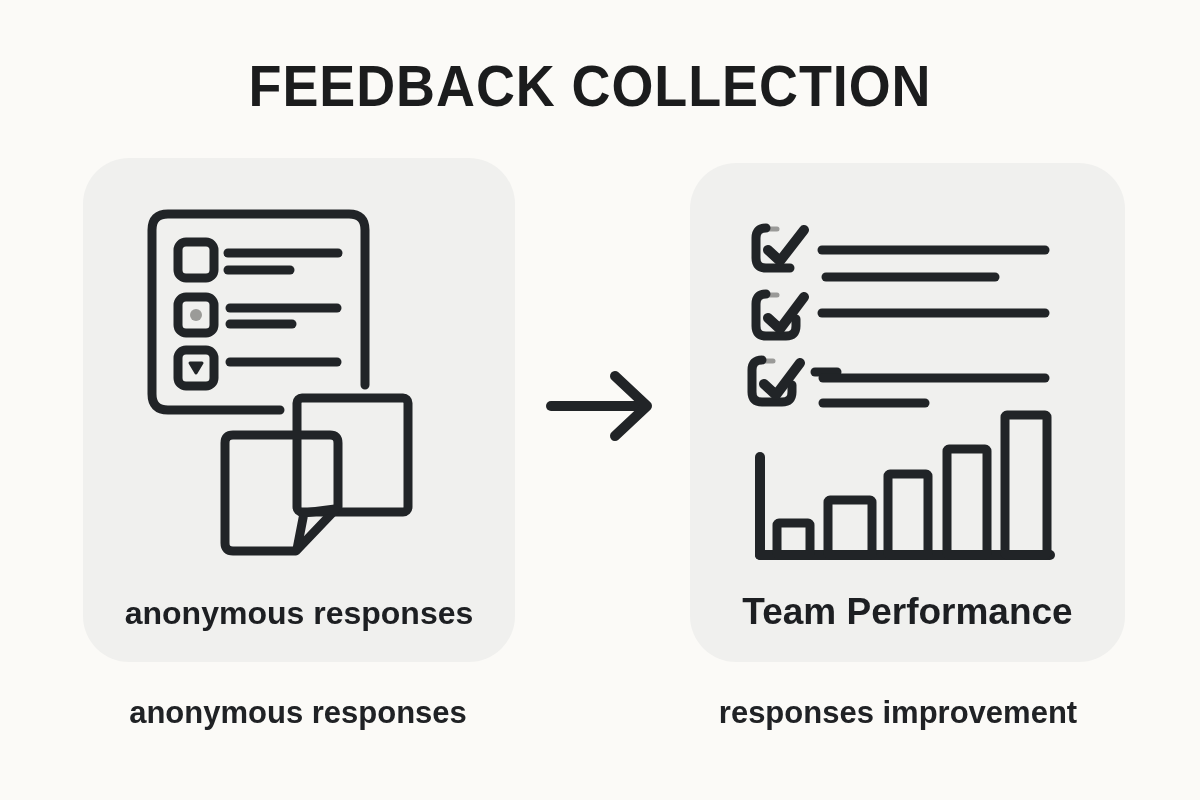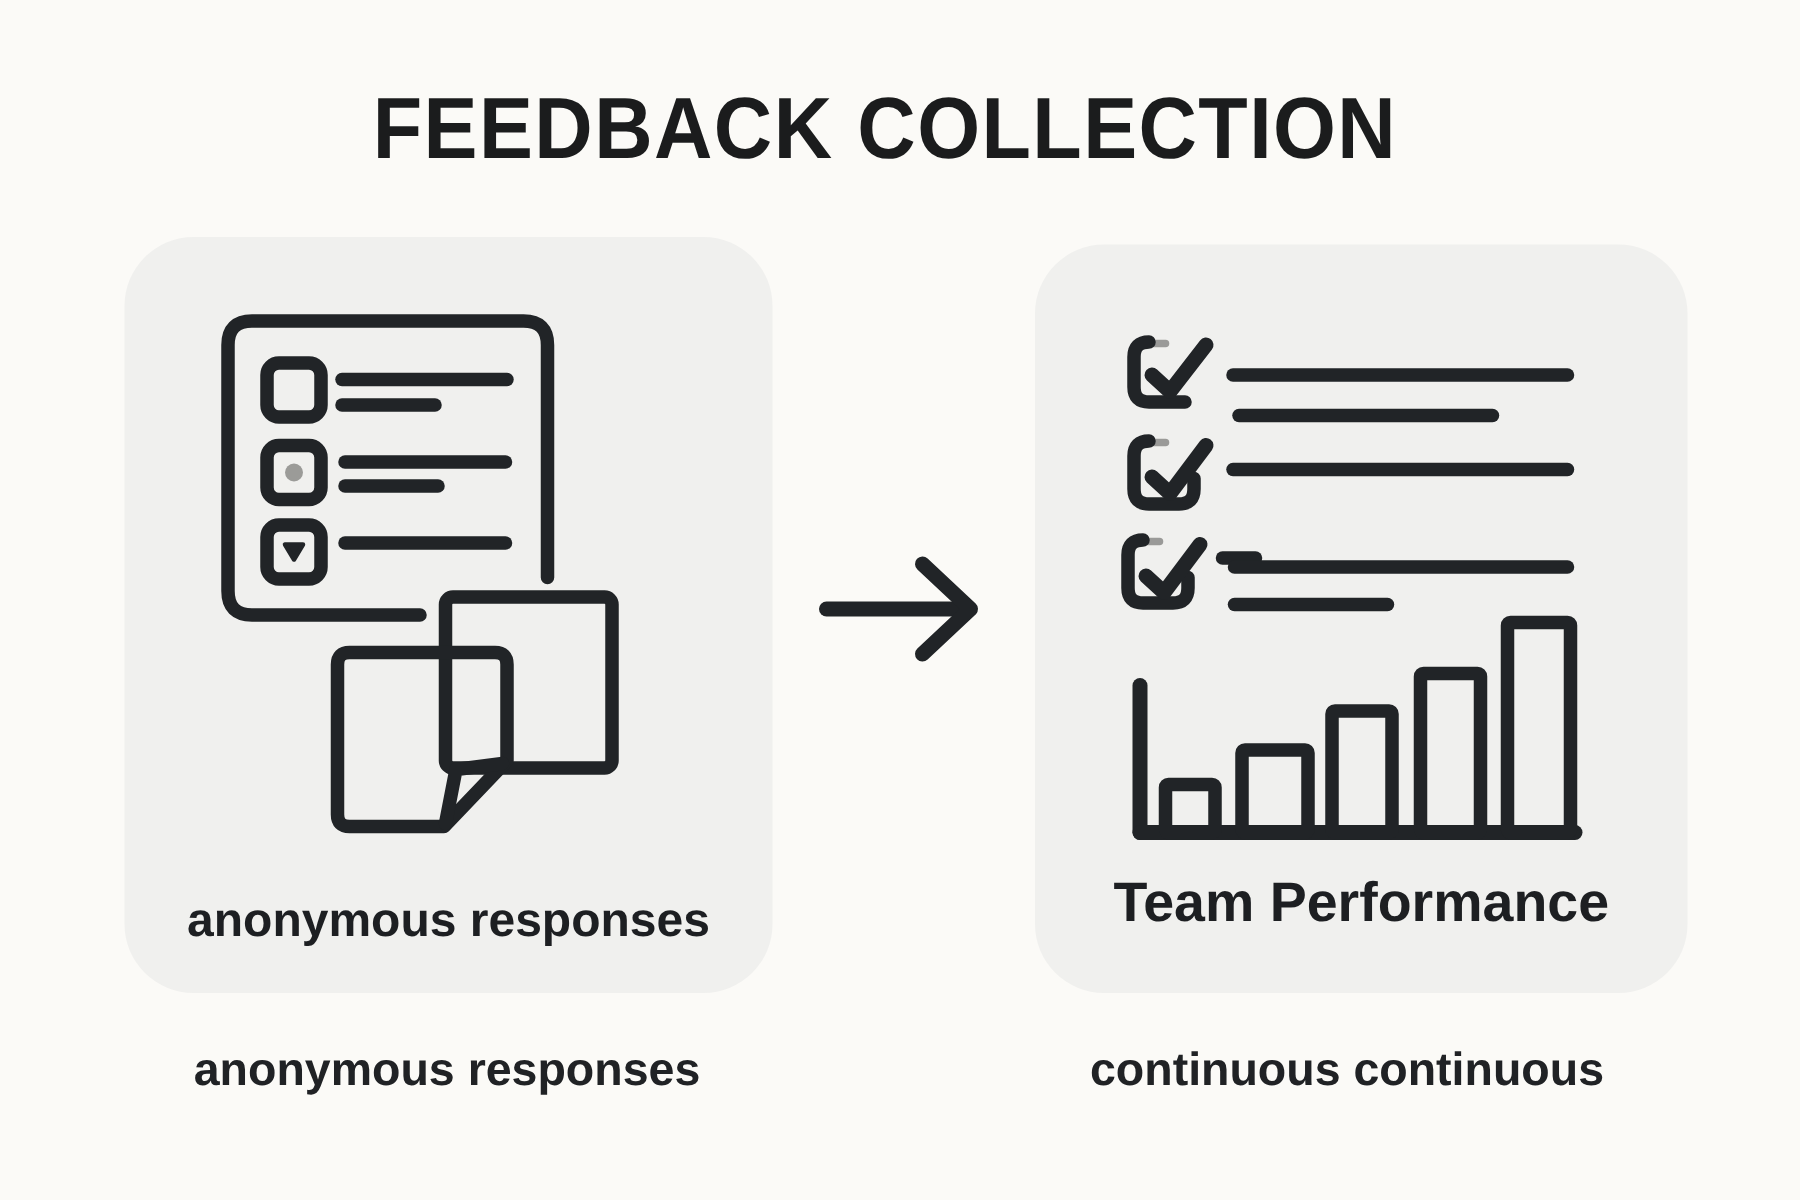--- a/index.html
+++ b/index.html
@@ -22,21 +22,21 @@
     position:absolute;background:#F0F0EE;border-radius:46px;
   }
   .card-left{left:83px;top:158px;width:432px;height:504px;}
   .card-right{left:690px;top:163px;width:435px;height:499px;}
   .card svg.icon-art{position:absolute;left:0;top:0;}
   .card-caption{
     position:absolute;left:0;width:100%;text-align:center;
     font-weight:bold;color:#1D1F22;white-space:nowrap;
   }
   .caption-left-inner{top:437px;font-size:32px;}
-  .caption-right-inner{top:418px;font-size:37px;}
+  .caption-right-inner{top:428px;font-size:37px;}
   .arrow-wrap{position:absolute;left:543px;top:368px;}
   .footer-caption{
     position:absolute;top:695px;transform:translateX(-50%);
     font-size:31px;font-weight:bold;color:#202225;white-space:nowrap;
   }
   .footer-left{left:298px;}
   .footer-right{left:898px;}
 </style>
 </head>
 <body>
@@ -110,15 +110,15 @@
           <rect x="138" y="337" width="44" height="55" rx="2"></rect>
           <rect x="198" y="311" width="40" height="81" rx="2"></rect>
           <rect x="257" y="286" width="40" height="106" rx="2"></rect>
           <rect x="315" y="252" width="42" height="140" rx="2"></rect>
         </g>
     </svg>
     <div class="card-caption caption-right-inner">Team Performance</div>
   </div>
 
   <div class="footer-caption footer-left">anonymous responses</div>
-  <div class="footer-caption footer-right">continuous continuous</div>
+  <div class="footer-caption footer-right">responses improvement</div>
 
 </div>
 
 </body></html>

